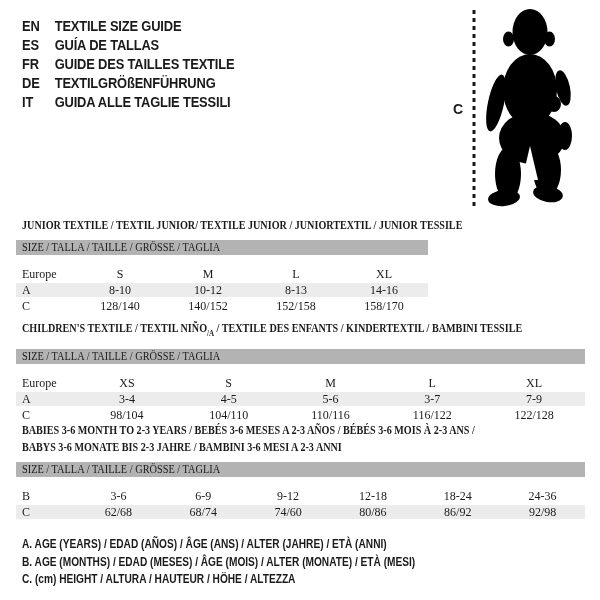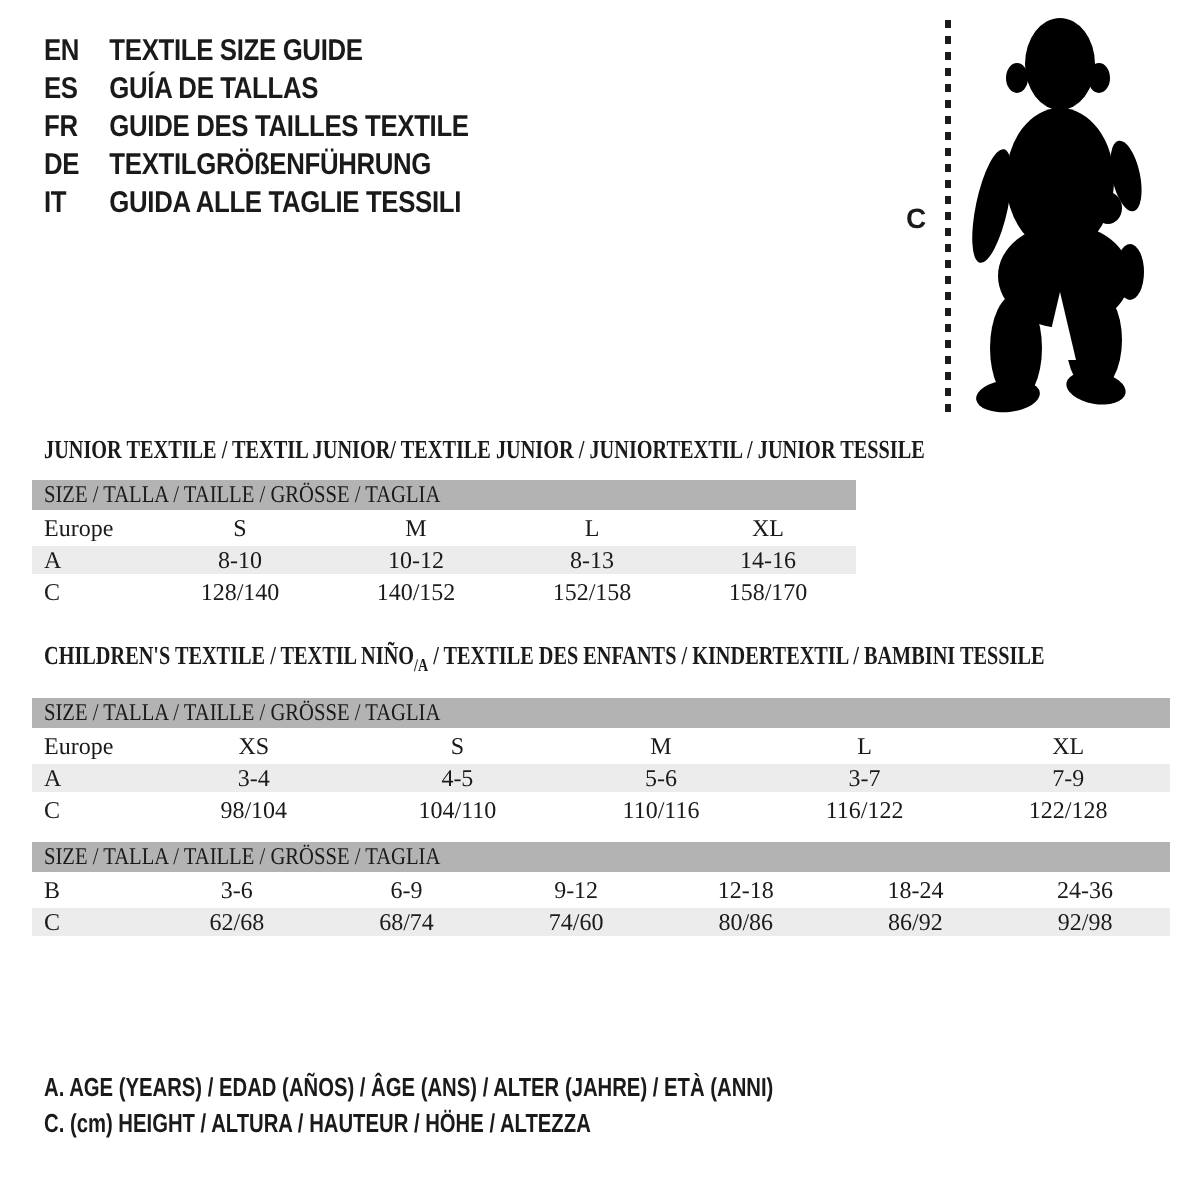--- a/index.html
+++ b/index.html
@@ -31,21 +31,21 @@
 
   
   .section{position:absolute;left:16px;font-family:Liberation Serif, serif;}
   #section-0{top:216px;width:412px;}
   #section-1{top:319px;width:569px;}
   #section-2{top:421px;width:569px;}
   .table-title{margin-left:6px;font-size:13px;font-weight:bold;line-height:17px;margin-bottom:7px;}
   .table-title .sub{font-size:9px;vertical-align:sub;}
 
   .size-table{width:100%;}
-  .st-header{background:var(--header-bg);height:15px;display:flex;align-items:center;padding-left:6px;margin-bottom:2px;font-size:12px;}
+  .st-header{background:var(--header-bg);height:15px;display:flex;align-items:center;padding-left:6px;margin-bottom:12px;font-size:12px;}
   .st-row{display:flex;height:14px;align-items:center;margin-bottom:2px;font-size:12px;line-height:14px;}
   .st-row.shaded{background:var(--shade-bg);}
   .st-label{width:60px;flex:0 0 60px;padding-left:6px;text-align:left;}
   .st-cell{flex:1 1 0;text-align:center;}
 
   
   #footnotes{position:absolute;left:22px;top:535px;}
   .footnote{font-size:13px;font-weight:bold;line-height:17.5px;}
 </style>
 </head>
@@ -156,20 +156,21 @@
           <div class="st-cell">98/104</div>
           <div class="st-cell">104/110</div>
           <div class="st-cell">110/116</div>
           <div class="st-cell">116/122</div>
           <div class="st-cell">122/128</div>
         </div>
       </div>
   </div>
 
   <div class="section" id="section-2">
+    <div class="table-title"><span class="cond"><span>BABIES 3-6 MONTH TO 2-3 YEARS / BEBÉS 3-6 MESES A 2-3 AÑOS / BÉBÉS 3-6 MOIS À 2-3 ANS /</span><br><span>BABYS 3-6 MONATE BIS 2-3 JAHRE / BAMBINI 3-6 MESI A 2-3 ANNI</span></span></div>
     <div class="size-table">
       <div class="st-header">
           <span class="cond-mild st-header-text">SIZE / TALLA / TAILLE / GRÖSSE / TAGLIA</span>
         </div>
     <div class="st-row">
           <div class="st-label">B</div>
           <div class="st-cell">3-6</div>
           <div class="st-cell">6-9</div>
           <div class="st-cell">9-12</div>
           <div class="st-cell">12-18</div>
@@ -183,16 +184,17 @@
           <div class="st-cell">74/60</div>
           <div class="st-cell">80/86</div>
           <div class="st-cell">86/92</div>
           <div class="st-cell">92/98</div>
         </div>
       </div>
   </div>
 
   <div id="footnotes">
       <div class="footnote"><span class="cond">A. AGE (YEARS) / EDAD (AÑOS) / ÂGE (ANS) / ALTER (JAHRE) / ETÀ (ANNI)</span></div>
+      <div class="footnote"><span class="cond">B. AGE (MONTHS) / EDAD (MESES) / ÂGE (MOIS) / ALTER (MONATE) / ETÀ (MESI)</span></div>
       <div class="footnote"><span class="cond">C. (cm) HEIGHT / ALTURA / HAUTEUR / HÖHE / ALTEZZA</span></div>
     </div>
 
 </div>
 
 </body></html>

